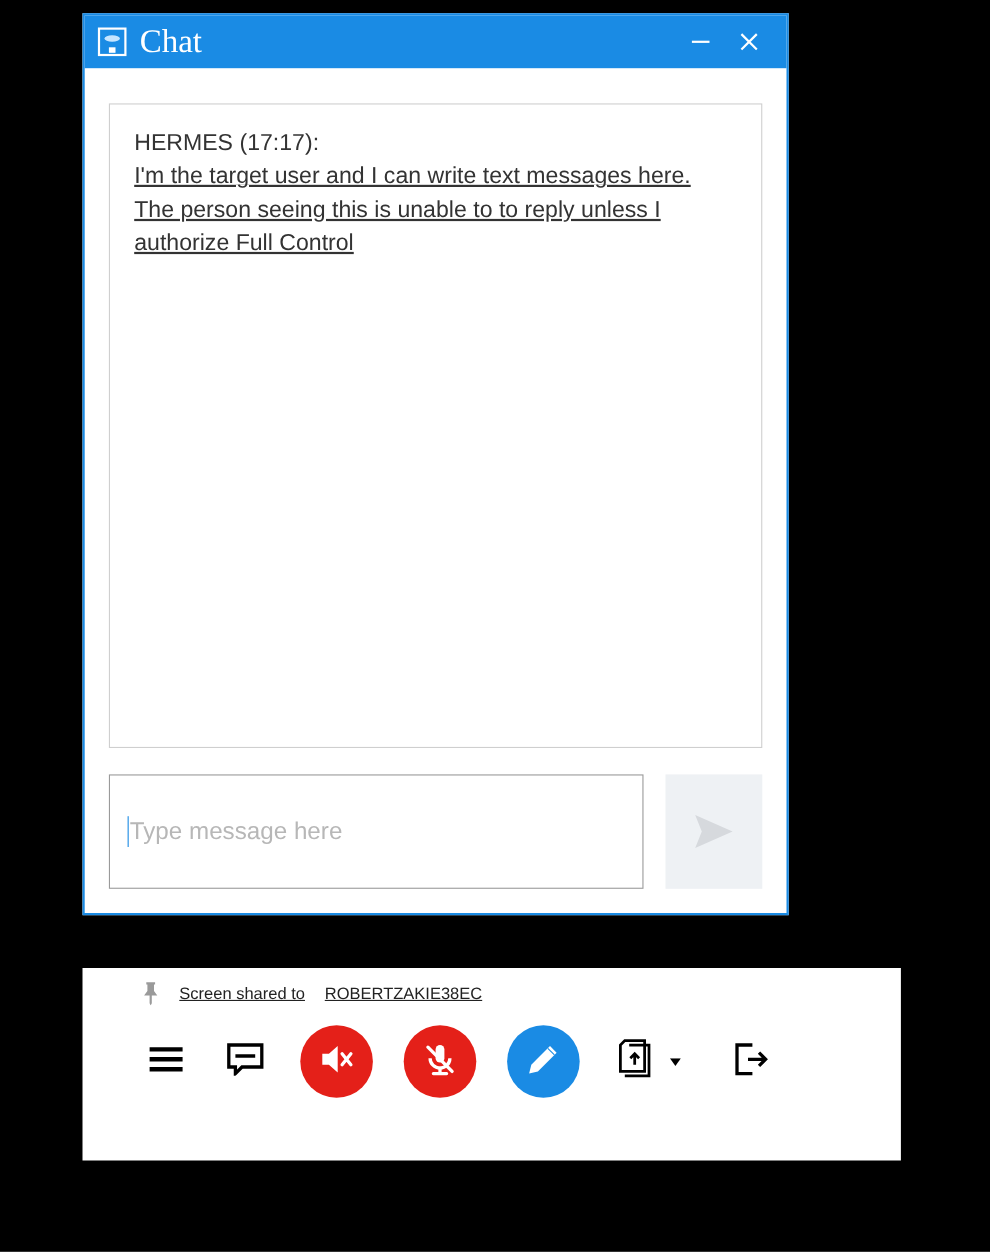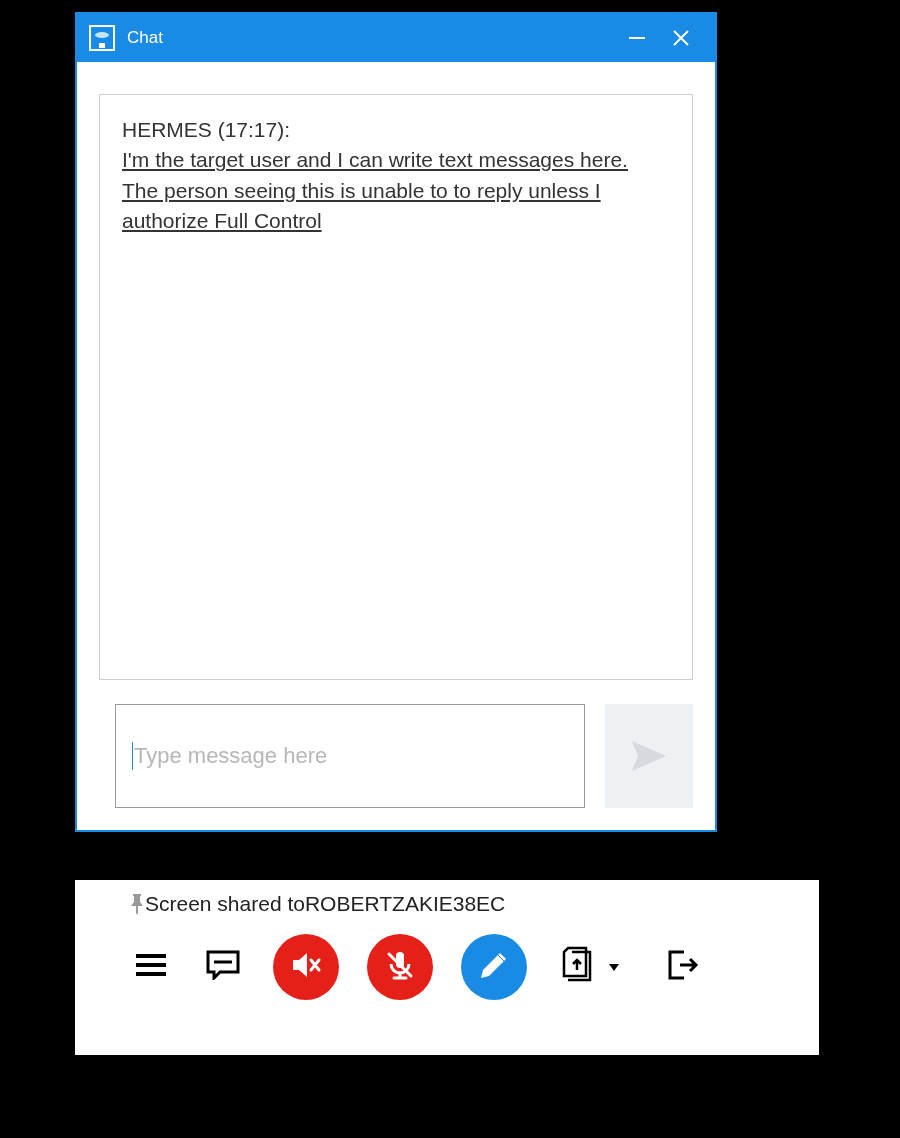--- a/index.html
+++ b/index.html
@@ -48,23 +48,24 @@
     }
     .titlebar .app-icon-stand {
       position: absolute;
       width: 6px;
       height: 5px;
       background: #fff;
       bottom: 1px;
       left: 8px;
     }
     .titlebar .title {
-      font-size: 17px;
+      font-size: 30px;
       font-weight: 400;
       flex: 1;
+      font-family: Liberation Serif, serif;
     }
     .titlebar .min-btn, .titlebar .close-btn {
       width: 44px;
       height: 44px;
       display: flex;
       align-items: center;
       justify-content: center;
       cursor: pointer;
     }
     .titlebar .min-line {
@@ -105,21 +106,20 @@
       height: 104px;
     }
     .msg-input-wrapper {
       flex: 1;
       border: 1px solid #9a9a9a;
       display: flex;
       align-items: center;
       padding: 0 16px;
       cursor: text;
       position: relative;
-      margin-left: 16px;
     }
     .msg-input-wrapper .caret {
       width: 1px;
       height: 28px;
       background: #1a8be4;
       margin-right: 1px;
     }
     .msg-input-placeholder {
       color: #b7b7b7;
       font-size: 22px;
@@ -140,23 +140,25 @@
       left: 75px;
       top: 880px;
       width: 744px;
       height: 175px;
       background: #fff;
       padding: 12px 26px 14px 26px;
     }
     .share-header {
       display: flex;
       align-items: center;
+      gap: 18px;
       padding-left: 28px;
-      font-size: 21px;
+      font-size: 15px;
       color: #222;
+      text-decoration: underline;
     }
     .share-header .pin-icon svg { display:block; color:#8a8a8a; }
     .share-header .share-to { font-weight: 400; text-align: right; }
     .toolbar-row {
       margin-top: 18px;
       display: flex;
       align-items: center;
       gap: 28px;
       padding-left: 28px;
     }

